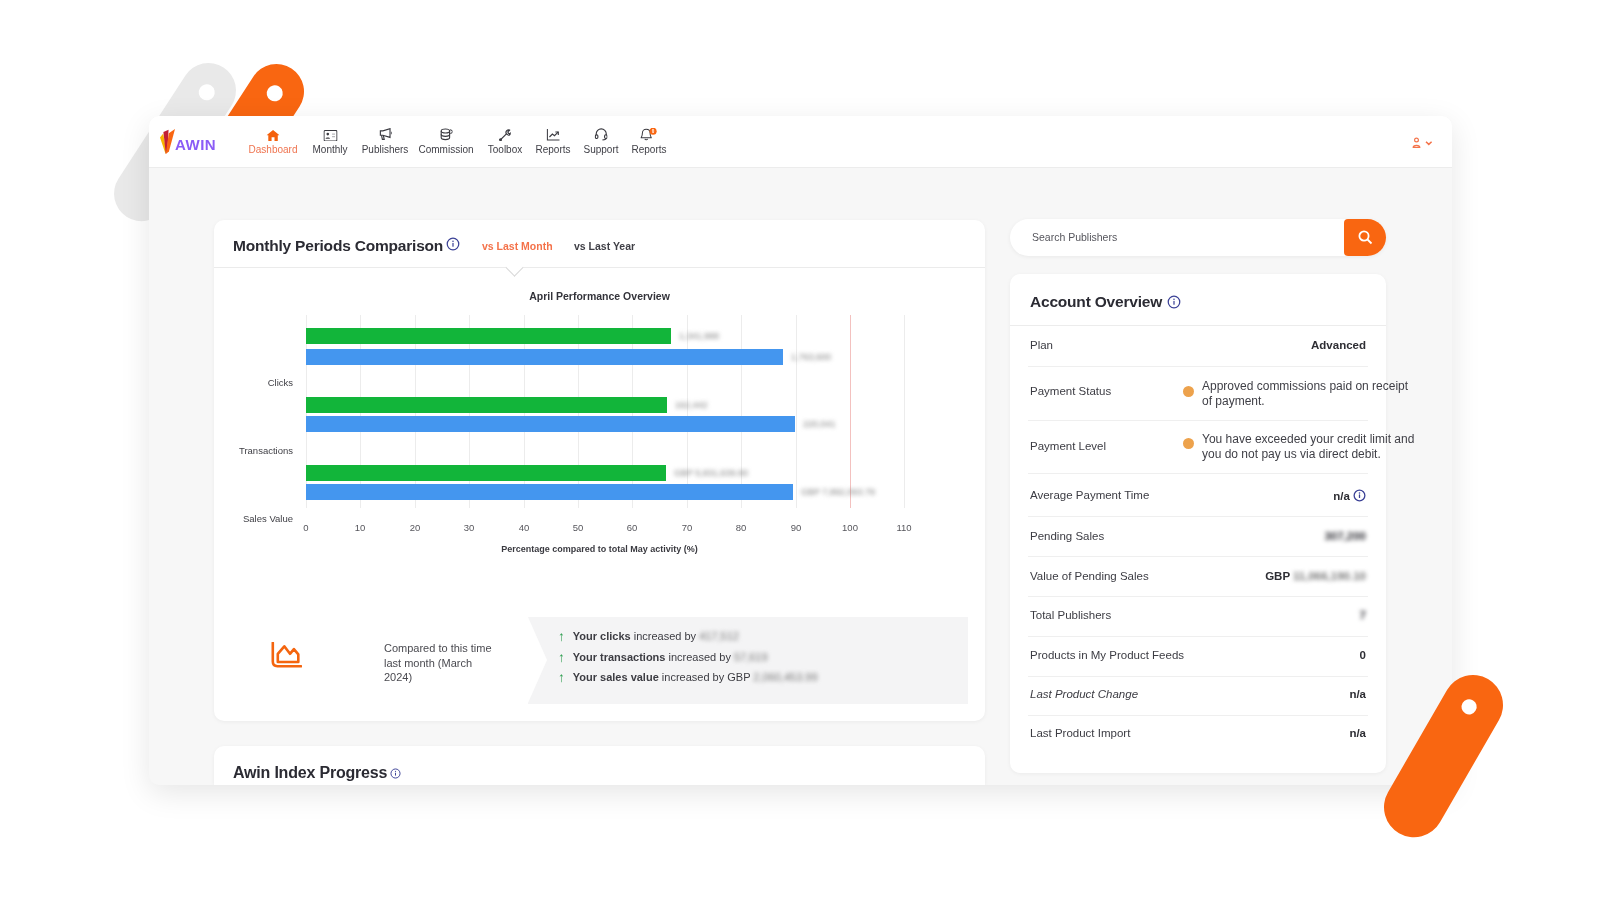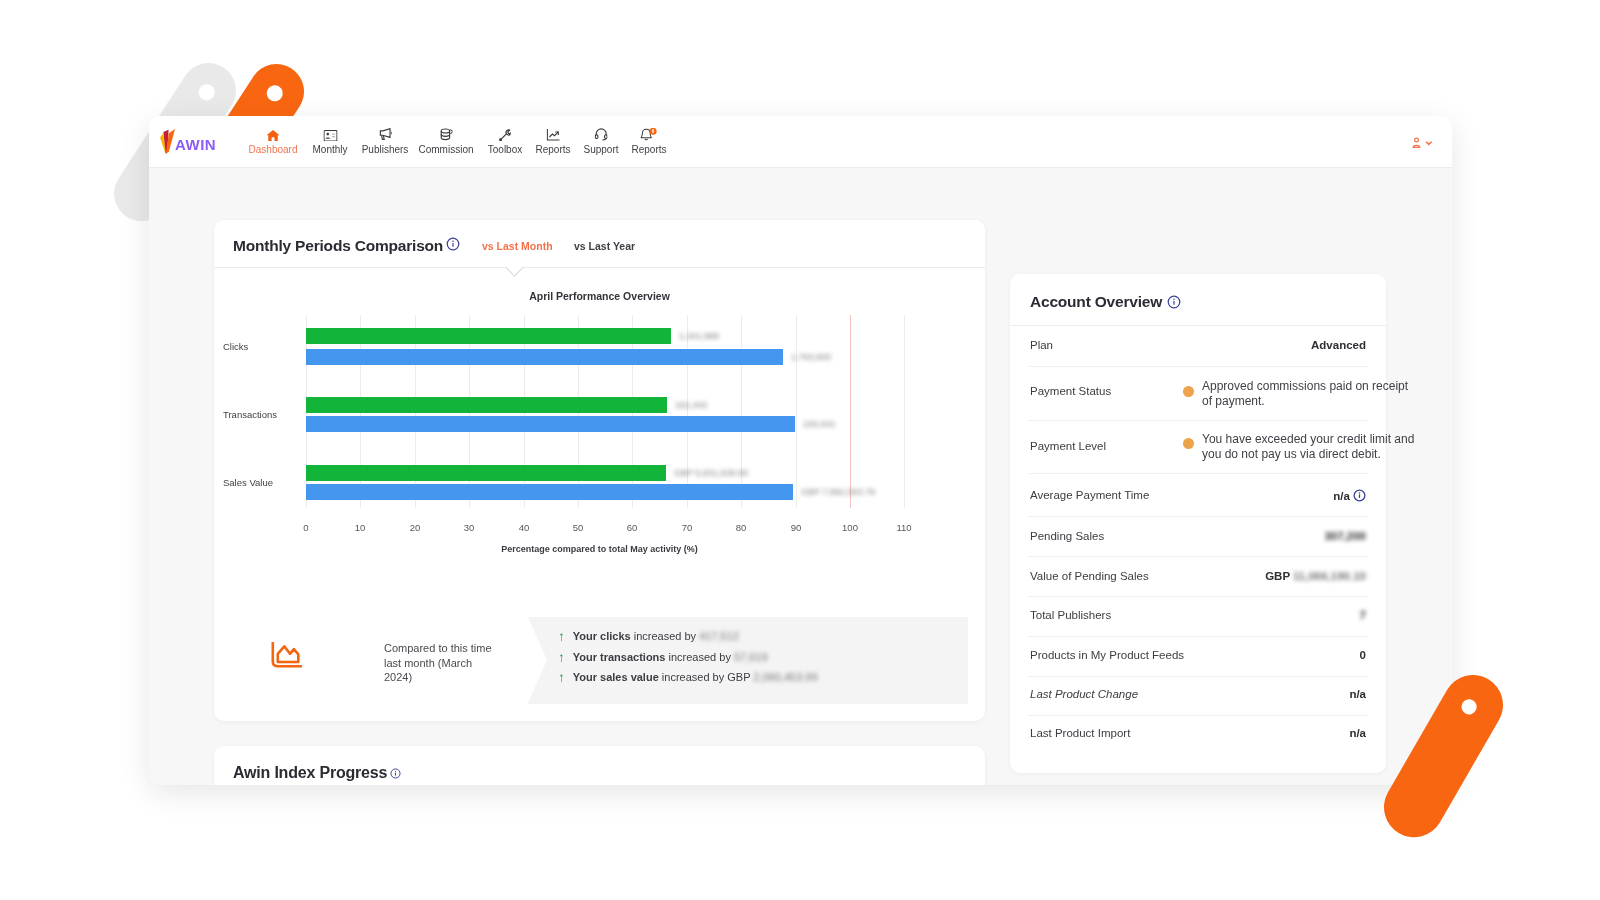--- a/index.html
+++ b/index.html
@@ -55,21 +55,21 @@
 
   .ctitle { position:absolute; left:0; top:70px; width:100%; text-align:center;
     font-size:10.5px; font-weight:bold; color:#33333a; }
 
   
   .gridline { position:absolute; width:1px; top:95px; height:193px; background:#ececec; }
   .redline  { position:absolute; width:1px; top:95px; height:193px; background:#f3c1bf; }
   .bar { position:absolute; height:15.5px; }
   .bar.g { background:#12b53a; }
   .bar.b { background:#4496ef; }
-  .ylab { position:absolute; width:70px; text-align:left; font-size:9.5px; color:#3e3e44; }
+  .ylab { position:absolute; width:70px; text-align:right; font-size:9.5px; color:#3e3e44;margin-top:36px; }
   .xlab { position:absolute; transform:translateX(-50%); font-size:9.5px; color:#56565c; top:302px; }
   .blab { position:absolute; font-size:9px; color:#808080; filter:blur(2.2px); white-space:nowrap; }
   .axistitle { position:absolute; left:0; top:324px; width:100%; text-align:center;
     font-size:9px; font-weight:bold; color:#3a3a40; }
   .legend { position:absolute; left:0; top:345px; width:100%; text-align:center; font-size:9.5px;
     color:#33333a; }
   .ldot { display:inline-block; width:9px; height:9px; border-radius:50%; vertical-align:-2px;
     margin-right:7px; }
 
   
@@ -299,20 +299,29 @@
 
   <div class="card card2">
     <div class="c2title">Awin Index Progress</div>
     <svg class="abs" style="left:176px; top:22px;" width="11" height="11" viewBox="0 0 16 16">
         <circle cx="8" cy="8" r="6.6" fill="none" stroke="#3b4196" stroke-width="1.4"></circle>
         <circle cx="8" cy="4.9" r="0.9" fill="#3b4196"></circle>
         <rect x="7.3" y="6.6" width="1.4" height="4.6" rx="0.7" fill="#3b4196"></rect>
       </svg>
   </div>
 
+  <div class="search">
+    <div class="ph">Search Publishers</div>
+    <div class="sbtn">
+      <svg style="position:absolute; left:13px; top:10px;" width="17" height="17" viewBox="0 0 17 17" fill="none" stroke="#fff" stroke-width="1.8">
+          <circle cx="7" cy="7" r="4.6"></circle>
+          <line x1="10.5" y1="10.5" x2="14.5" y2="14.5"></line>
+        </svg>
+    </div>
+  </div>
 
   <div class="card cardR">
     <div class="aohead"></div>
     <div class="aotitle">Account Overview</div>
     <svg class="abs" style="left:157px; top:21px;" width="14" height="14" viewBox="0 0 16 16">
         <circle cx="8" cy="8" r="6.6" fill="none" stroke="#3b4196" stroke-width="1.4"></circle>
         <circle cx="8" cy="4.9" r="0.9" fill="#3b4196"></circle>
         <rect x="7.3" y="6.6" width="1.4" height="4.6" rx="0.7" fill="#3b4196"></rect>
       </svg>
 

